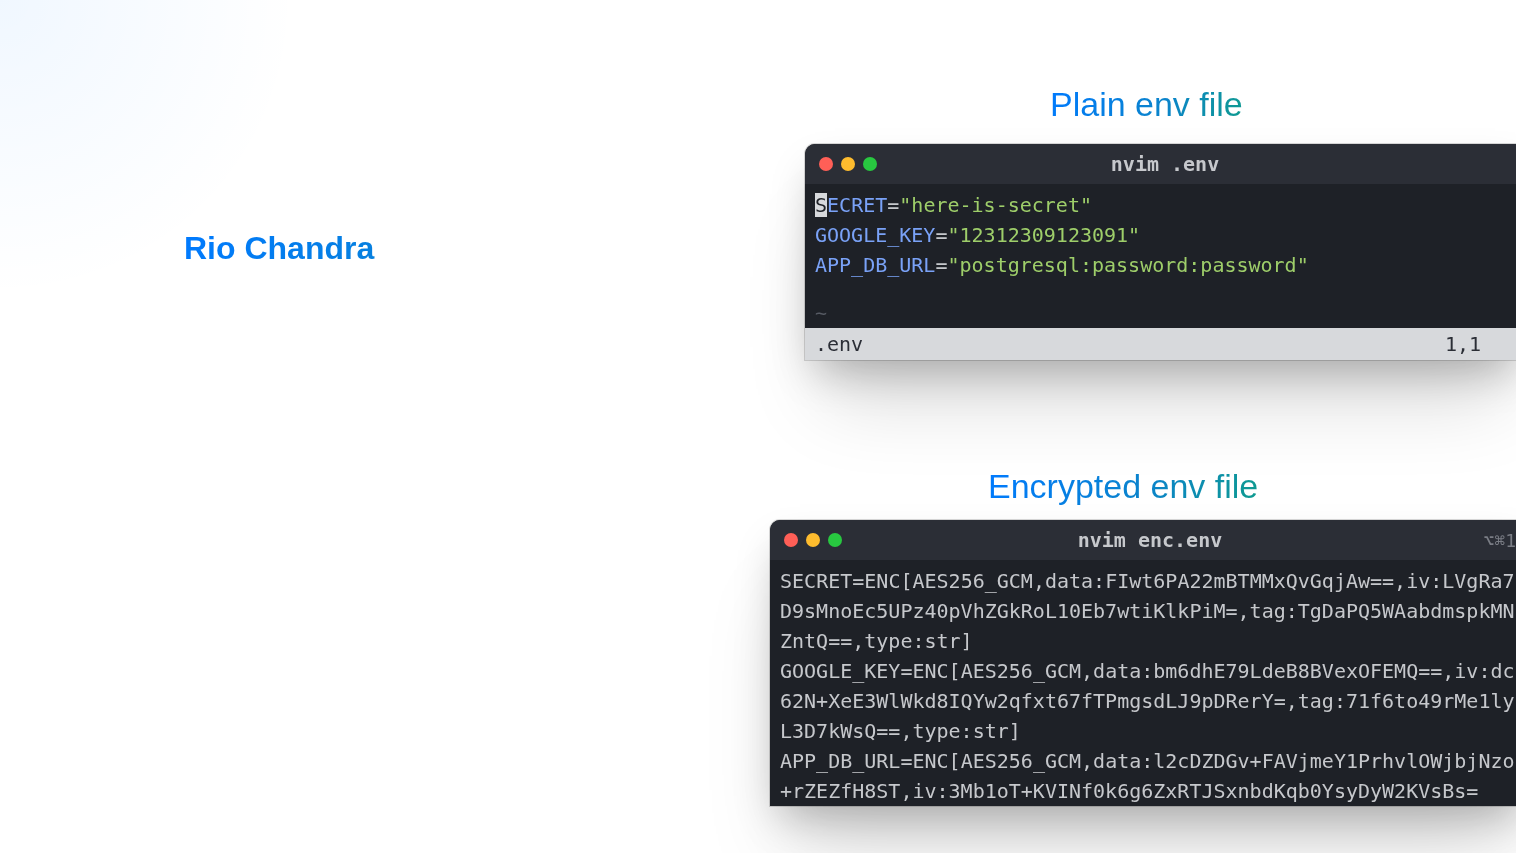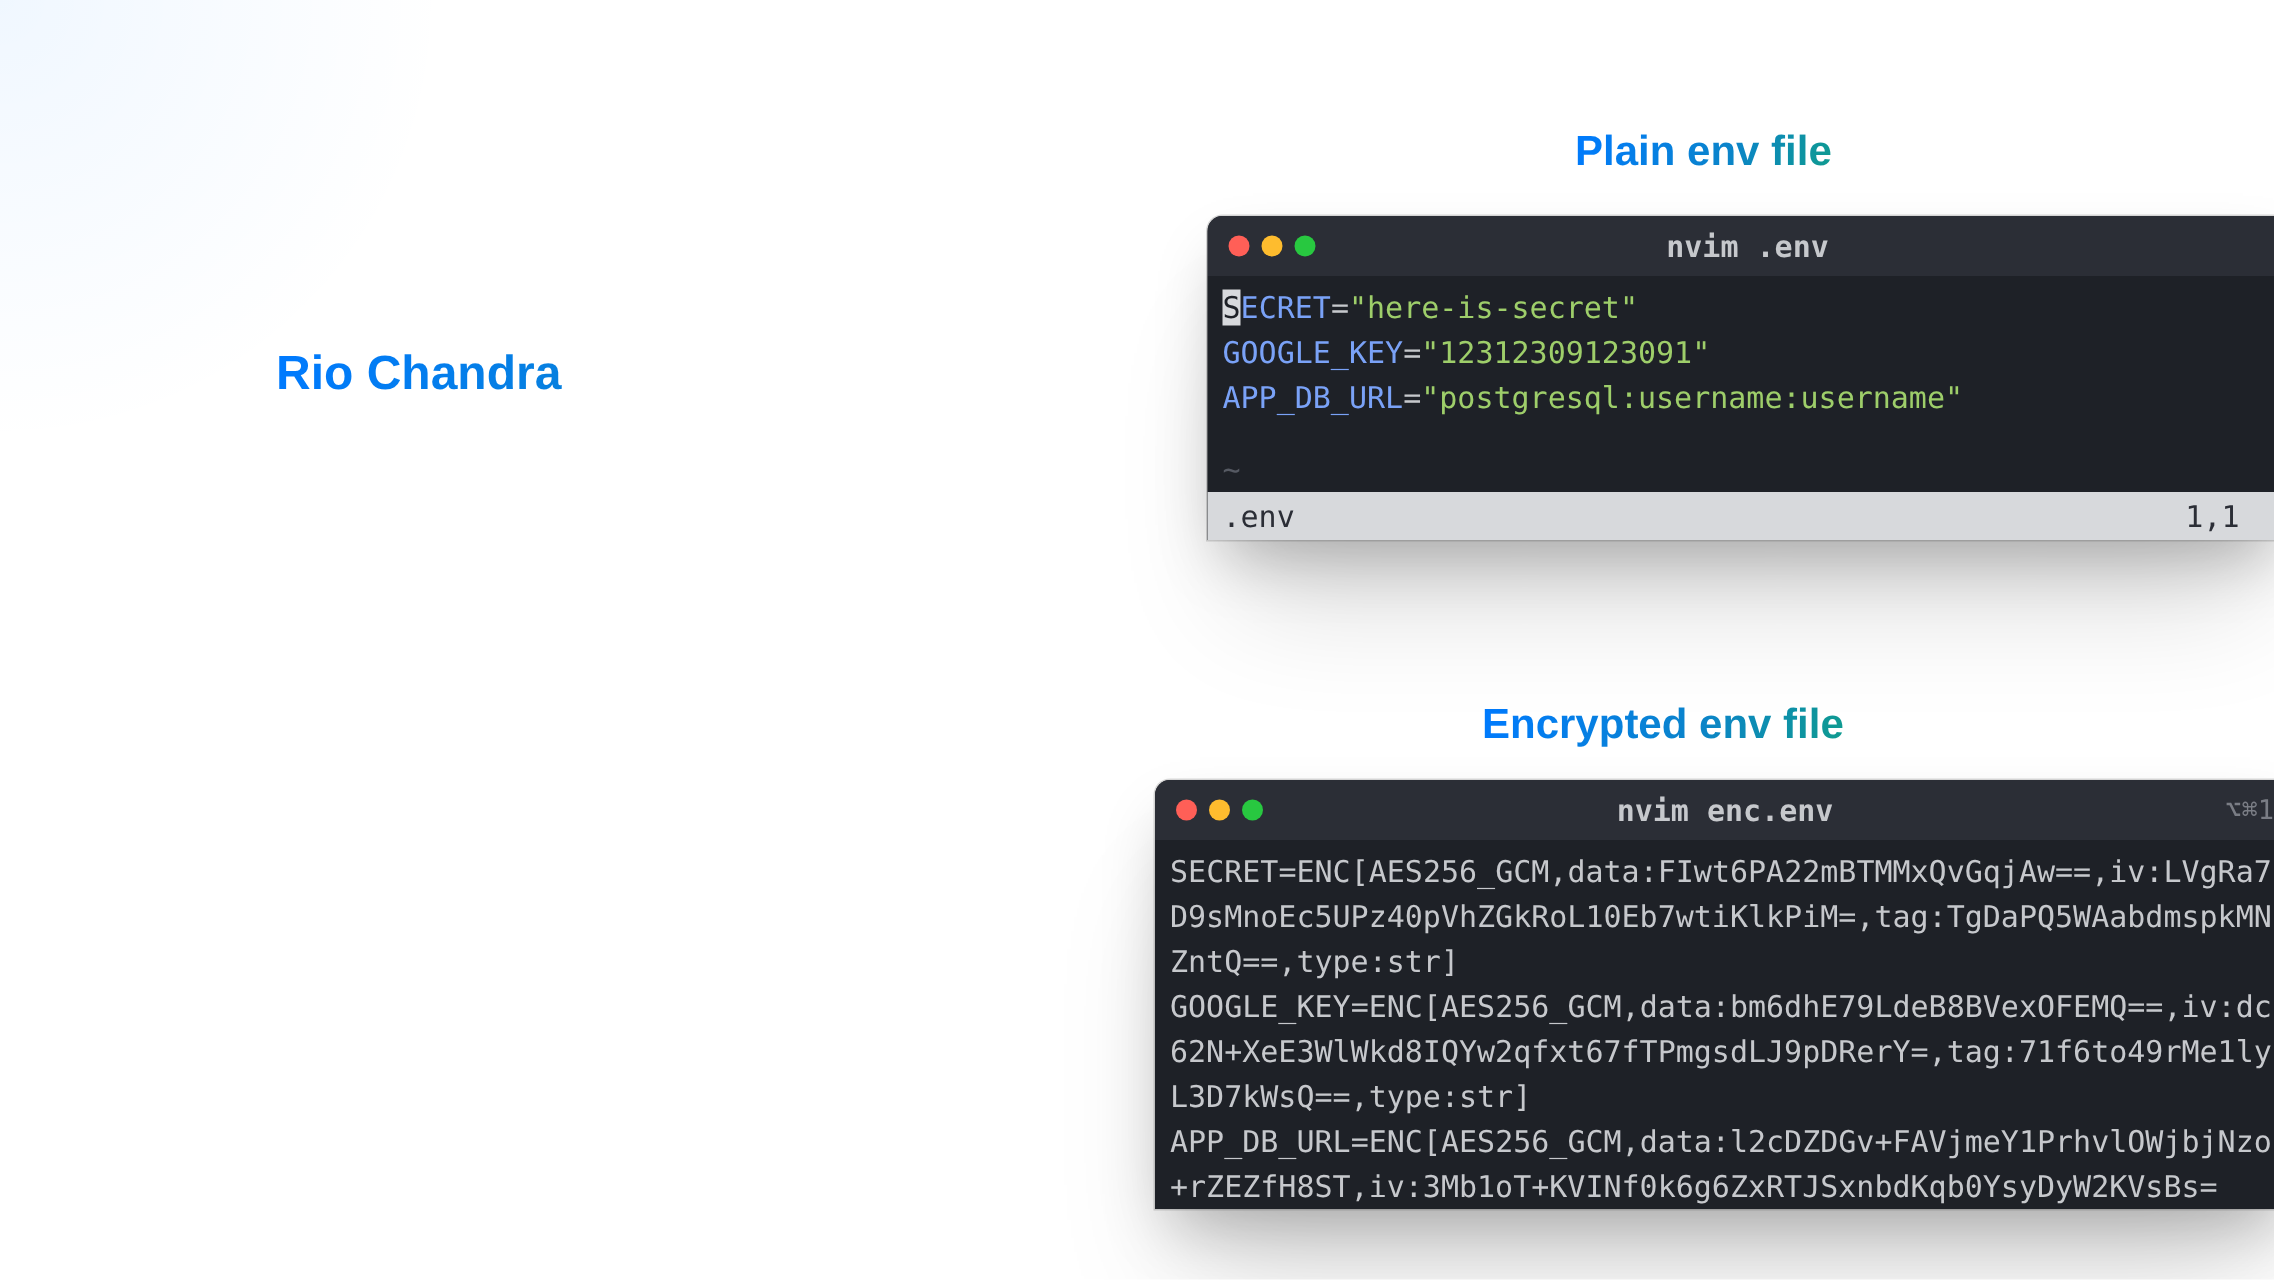--- a/index.html
+++ b/index.html
@@ -39,22 +39,22 @@
   font-size: 32px;
   font-weight: 700;
   background: linear-gradient(110deg, #007AFF 0%, #0b84c9 60%, #0f9b8e 100%);
   -webkit-background-clip: text;
   background-clip: text;
   color: transparent;
   margin-left: 34px;
 }
 .window-label {
   position: absolute;
-  font-size: 28px;
-  font-weight: 700;
+  font-size: 34px;
+  font-weight: 400;
   background: linear-gradient(110deg, #007AFF 0%, #0b84c9 60%, #0f9b8e 100%);
   -webkit-background-clip: text;
   background-clip: text;
   color: transparent;
 }
 .label1 { left: 1050px; top: 85px; }
 .label2 { left: 988px; top: 467px; }
 
 
 .term {
@@ -114,21 +114,21 @@
 .code .str { color: #9ece6a; }
 .tilde { color: #565a63; display:block; padding-top: 18px; }
 .statusbar {
   background: #d7d9dc;
   color: #2b2e36;
   font-family: "Menlo","Monaco","Consolas",monospace;
   font-size: 20px;
   padding: 4px 10px;
   display: flex;
 }
-.statusbar .pos { margin-left: auto; margin-right: 22px; }
+.statusbar .pos { margin-left: auto; margin-right: 34px; }
 .body2 {
   font-family: "Menlo","Monaco","Consolas",monospace;
   font-size: 20px;
   line-height: 1.5;
   color: #c6c8cc;
   padding: 6px 10px 0 10px;
   white-space: pre-wrap;
   word-break: break-all;
 }
 </style>
@@ -148,21 +148,21 @@
   <div class="titlebar">
     <div class="dots">
       <span class="dot r"></span>
       <span class="dot y"></span>
       <span class="dot g"></span>
     </div>
     <div class="title-text">nvim .env</div>
   </div>
   <div class="code"><span class="cur">S</span><span class="key">ECRET</span><span class="eq">=</span><span class="str">"<span>here-is-secret</span>"</span>
 <span class="key">GOOGLE_KEY</span><span class="eq">=</span><span class="str">"<span>12312309123091</span>"</span>
-<span class="key">APP_DB_URL</span><span class="eq">=</span><span class="str">"<span>postgresql:username:username</span>"</span>
+<span class="key">APP_DB_URL</span><span class="eq">=</span><span class="str">"<span>postgresql:password:password</span>"</span>
 <span class="tilde">~</span></div>
   <div class="statusbar">
     <span>.env</span>
     <span class="pos">1,1</span>
   </div>
 </div>
 
 <div class="term term2">
   <div class="titlebar">
     <div class="dots">

